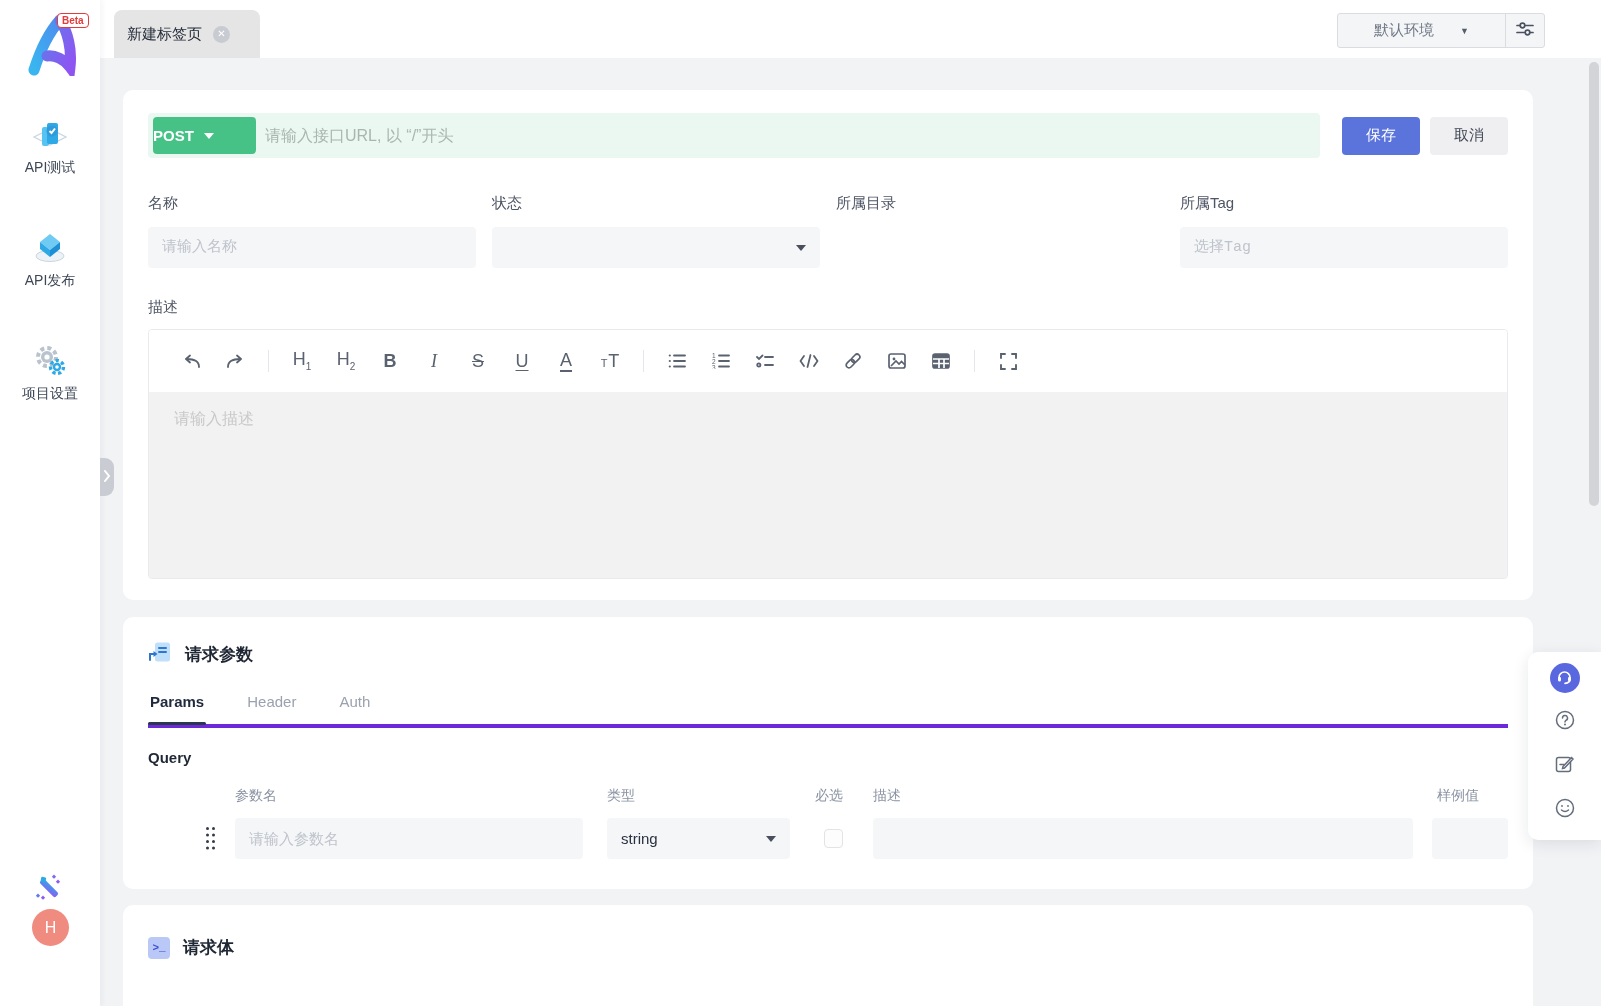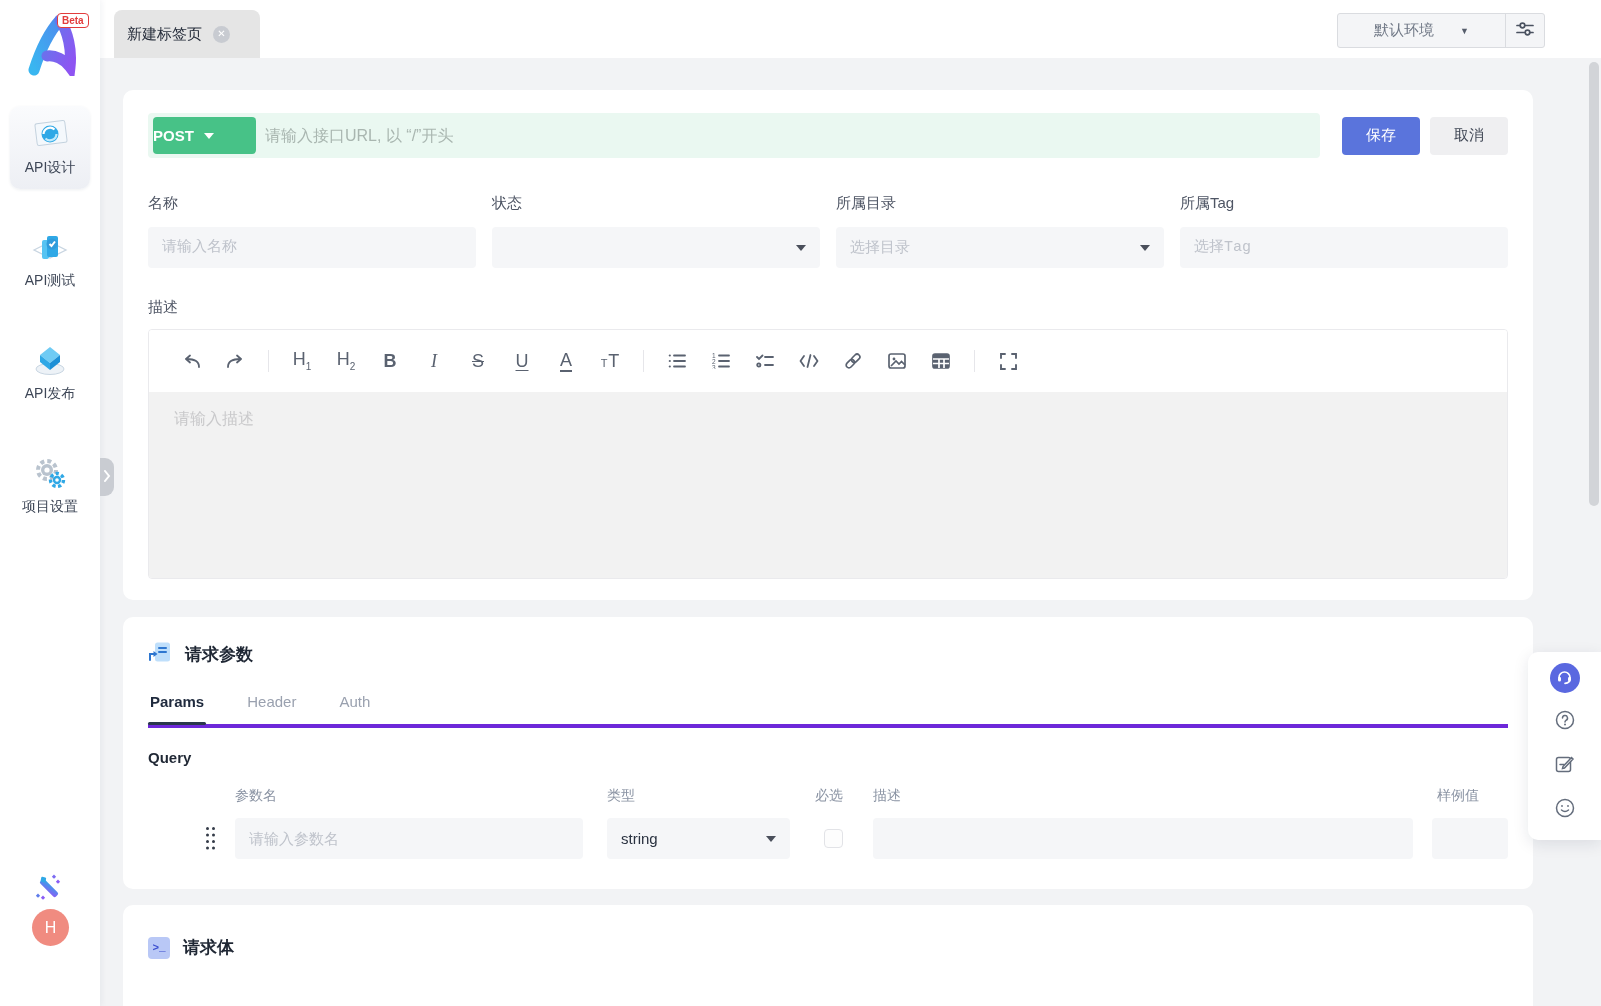--- a/index.html
+++ b/index.html
@@ -132,31 +132,20 @@
               <stop offset="1" stop-color="#8E54F2"></stop>
           </linearGradient>
         </defs>
         <path d="M12 60 C19 38 28 21 38 10" stroke="url(#gb)" stroke-width="11" fill="none" stroke-linecap="round"></path>
         <path d="M38 10 C46 22 50 40 48 57 C42 49 33 45 25 46" stroke="url(#gp)" stroke-width="11" fill="none" stroke-linecap="round"></path>
       </svg>
     </span>
     <span class="beta-badge">Beta</span>
   </div>
   <nav class="nav">
-    <div class="nav-item active">
-      <div class="nav-icon">
-        <svg width="42" height="34" viewBox="0 0 42 34">
-          <rect x="7" y="4" width="30" height="22" rx="2" fill="#F4F8FC" stroke="#C4D2DE" transform="rotate(-7 22 15)"></rect>
-          <circle cx="21" cy="16" r="8.5" fill="#2FA8E6"></circle>
-          <path d="M14.5 16 a6.5 6.5 0 0 1 11 -4.5" stroke="#fff" stroke-width="2.2" fill="none"></path>
-          <path d="M27.5 16 a6.5 6.5 0 0 1 -11 4.5" stroke="#BFE9FB" stroke-width="2.2" fill="none"></path>
-        </svg>
-      </div>
-      <div>API设计</div>
-    </div>
     <div class="nav-item">
       <div class="nav-icon">
         <svg width="42" height="34" viewBox="0 0 42 34">
           <path d="M5 19 L21 11 L37 19 L21 27 Z" fill="none" stroke="#C8D5E1" stroke-width="1.3"></path>
           <rect x="13" y="9" width="7" height="19" rx="2" fill="#56C3F2"></rect>
           <rect x="18" y="5" width="11" height="21" rx="2" fill="#2FA8E6"></rect>
           <circle cx="23" cy="13" r="5.5" fill="#2F9BDB"></circle>
           <path d="M20.5 13 l2 2 L26 10.5" stroke="#fff" stroke-width="2" fill="none"></path>
         </svg>
       </div>
@@ -261,24 +250,20 @@
       </div>
       <div class="field">
         <div class="field-label">状态</div>
         <div class="control">
           <span class="ph"></span>
           <span class="sel-caret"></span>
         </div>
       </div>
       <div class="field">
         <div class="field-label">所属目录</div>
-        <div class="control">
-          <span class="ph">选择目录</span>
-          <span class="sel-caret"></span>
-        </div>
       </div>
       <div class="field">
         <div class="field-label">所属Tag</div>
         <div class="control">
           <input placeholder="选择Tag" style="">
         </div>
       </div>
     </div>
 
     <div class="desc-label">描述</div>

